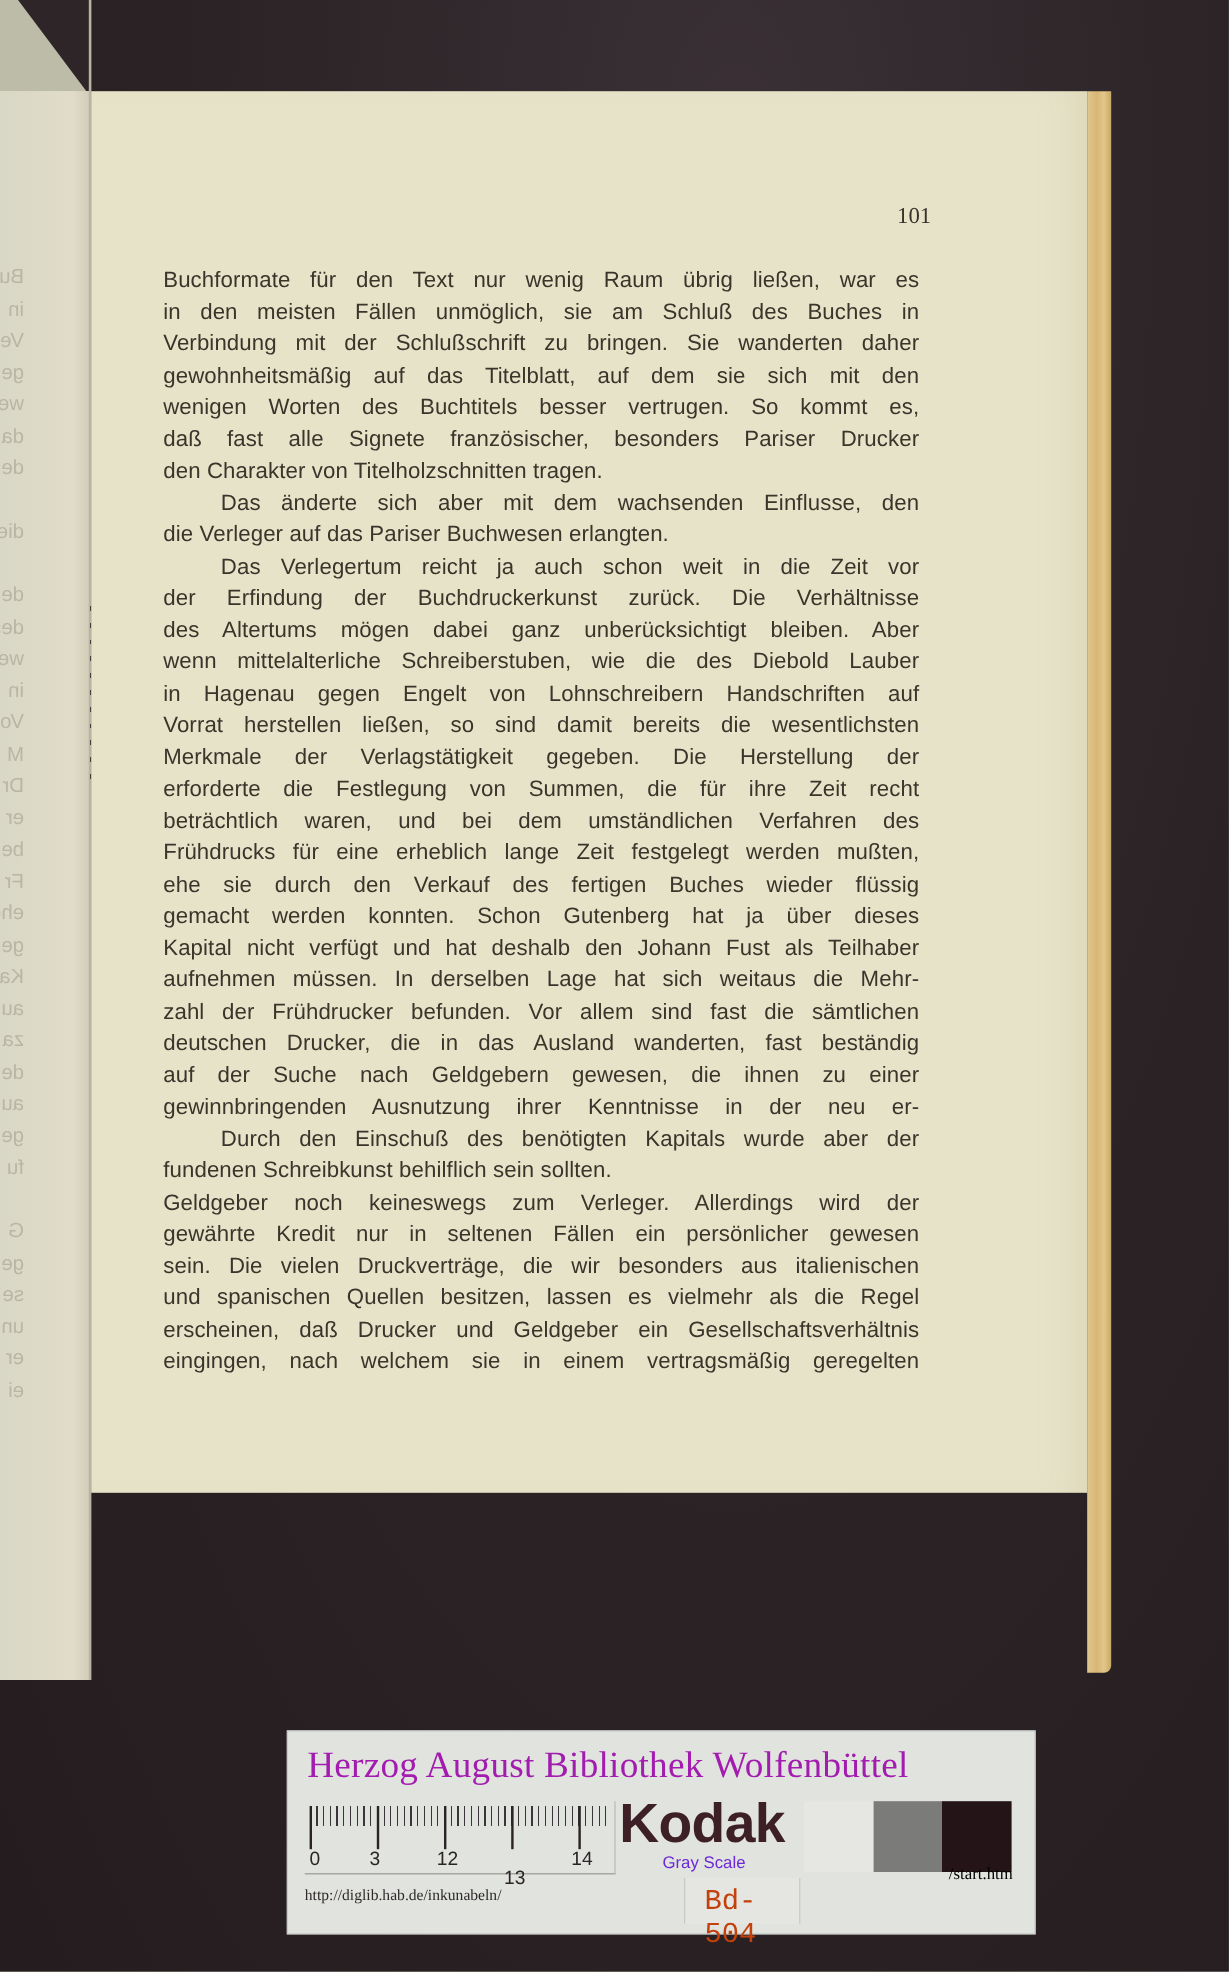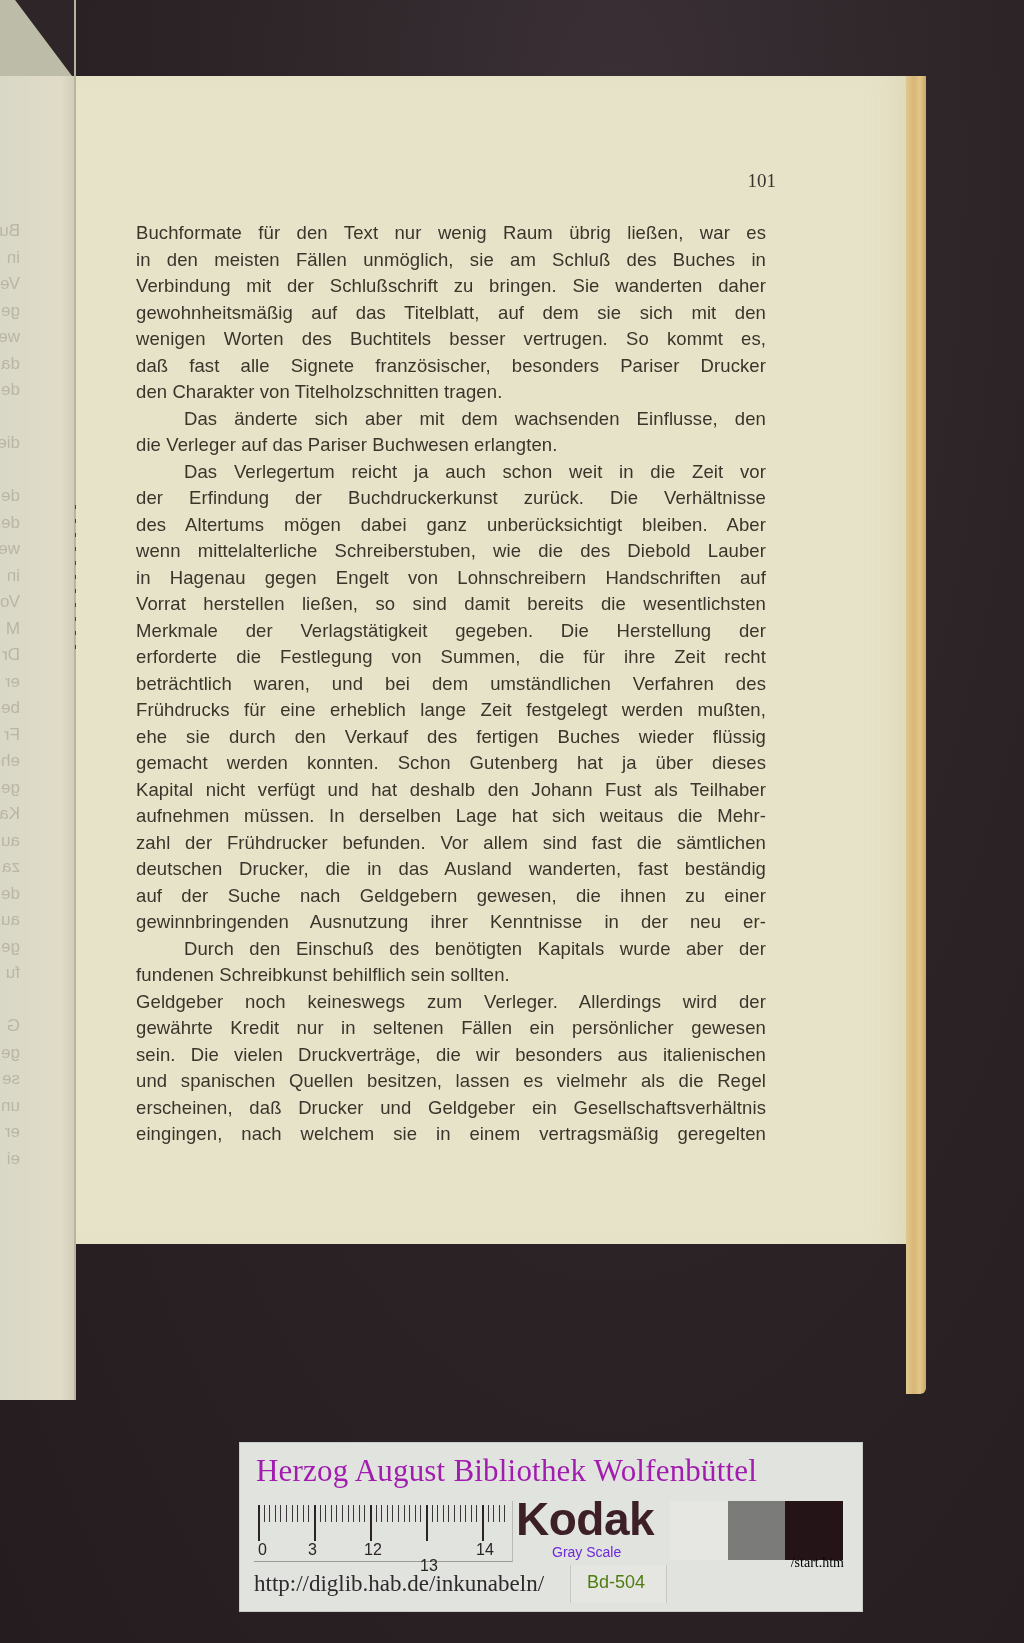--- a/index.html
+++ b/index.html
@@ -216,40 +216,40 @@
     }
     .swatch {
       flex: 1;
       height: 100%;
     }
     .card-url-left {
       position: absolute;
       left: 14px;
       top: 128px;
       font-family: "Liberation Serif", serif;
-      font-size: 23px;
+      font-size: 13px;
       color: #2e2a2c;
     }
     .card-id-box {
       position: absolute;
       left: 330px;
       top: 122px;
       width: 95px;
       height: 38px;
       border-left: 1px solid #c6c8c4;
       border-right: 1px solid #c6c8c4;
       background: #e5e6e2;
     }
     .card-id {
       position: absolute;
       left: 16px;
       top: 7px;
-      font-family: Liberation Sans, sans-serif;
-      font-size: 18px;
-      color: #4d7c0f;
+      font-family: Liberation Mono, monospace;
+      font-size: 24px;
+      color: #c2410c;
     }
     .card-url-right {
       position: absolute;
       right: 18px;
       top: 112px;
       font-family: "Liberation Serif", serif;
       font-size: 14px;
       color: #000000;
     }
   </style>

